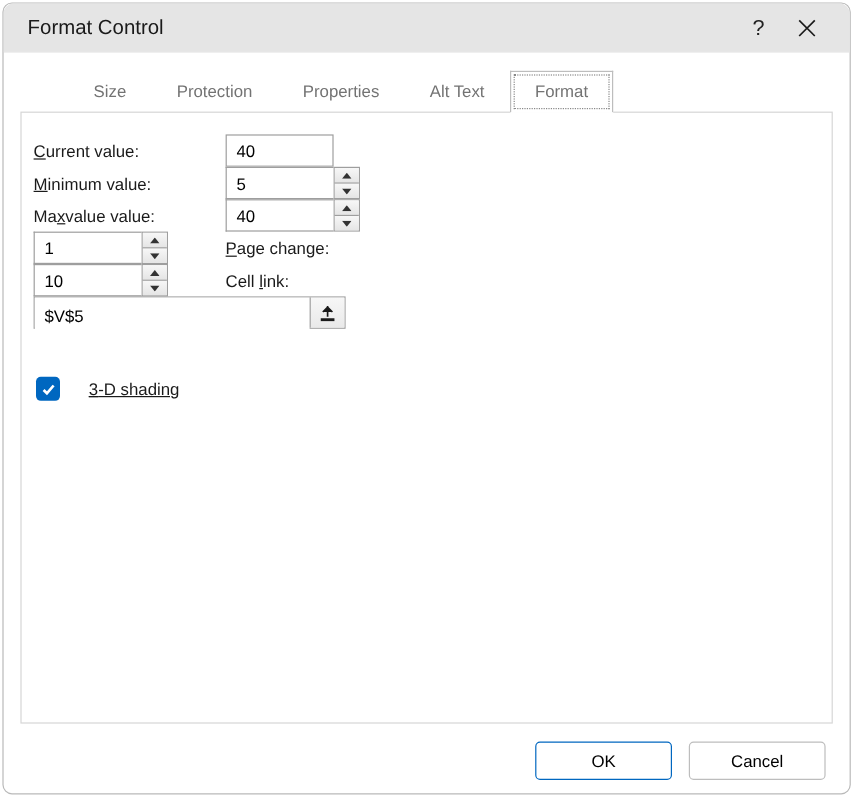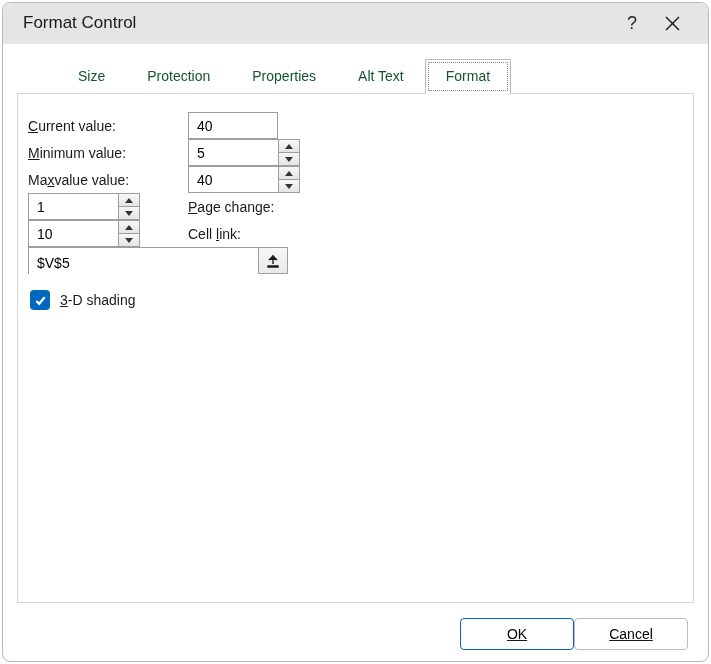--- a/index.html
+++ b/index.html
@@ -61,21 +61,21 @@
     display: flex;
     margin-left: 40px;
   }
   .tab {
     padding: 8px 20px 9px 20px;
     font-size: 14px;
     cursor: pointer;
     border: 1px solid transparent;
     position: relative;
     top: 1px;
-    color: #14532d;
+    color: #737373;
   }
   .tab.active {
     border: 1px solid #bdbdbd;
     border-bottom: 1px solid #ffffff;
     background: #ffffff;
     outline: 1px dotted #888;
     outline-offset: -4px;
   }
   .tabpanel {
     border: 1px solid #d6d6d6;
@@ -150,45 +150,46 @@
     border-left: 1px solid #9e9e9e;
     background: linear-gradient(#f7f7f7, #e9e9e9);
     display: flex;
     align-items: center;
     justify-content: center;
     cursor: pointer;
   }
   .pick-btn svg { width: 14px; height: 14px; fill: #1a1a1a; }
   
   .check-row {
-    margin-top: 16px;
-    display: flex;
-    align-items: center;
-    gap: 10px;
+    margin-top: 40px;
+    display: flex;
+    align-items: center;
+    gap: 24px;
     padding-left: 2px;
+    text-decoration: underline;
   }
   .cb {
     width: 20px;
     height: 20px;
     border-radius: 4px;
     background: #0067c0;
     display: flex;
     align-items: center;
     justify-content: center;
     cursor: pointer;
   }
   .cb svg { width: 13px; height: 13px; stroke: #fff; stroke-width: 2.4; fill: none; }
   
   .footer {
     height: 60px;
     display: flex;
     align-items: center;
     justify-content: flex-end;
+    gap: 14px;
     padding: 0 20px 6px 0;
-    text-decoration: underline;
   }
   .btn {
     min-width: 114px;
     height: 32px;
     border: 1px solid #bdbdbd;
     background: #ffffff;
     border-radius: 4px;
     font-family: inherit;
     font-size: 14px;
     cursor: pointer;

